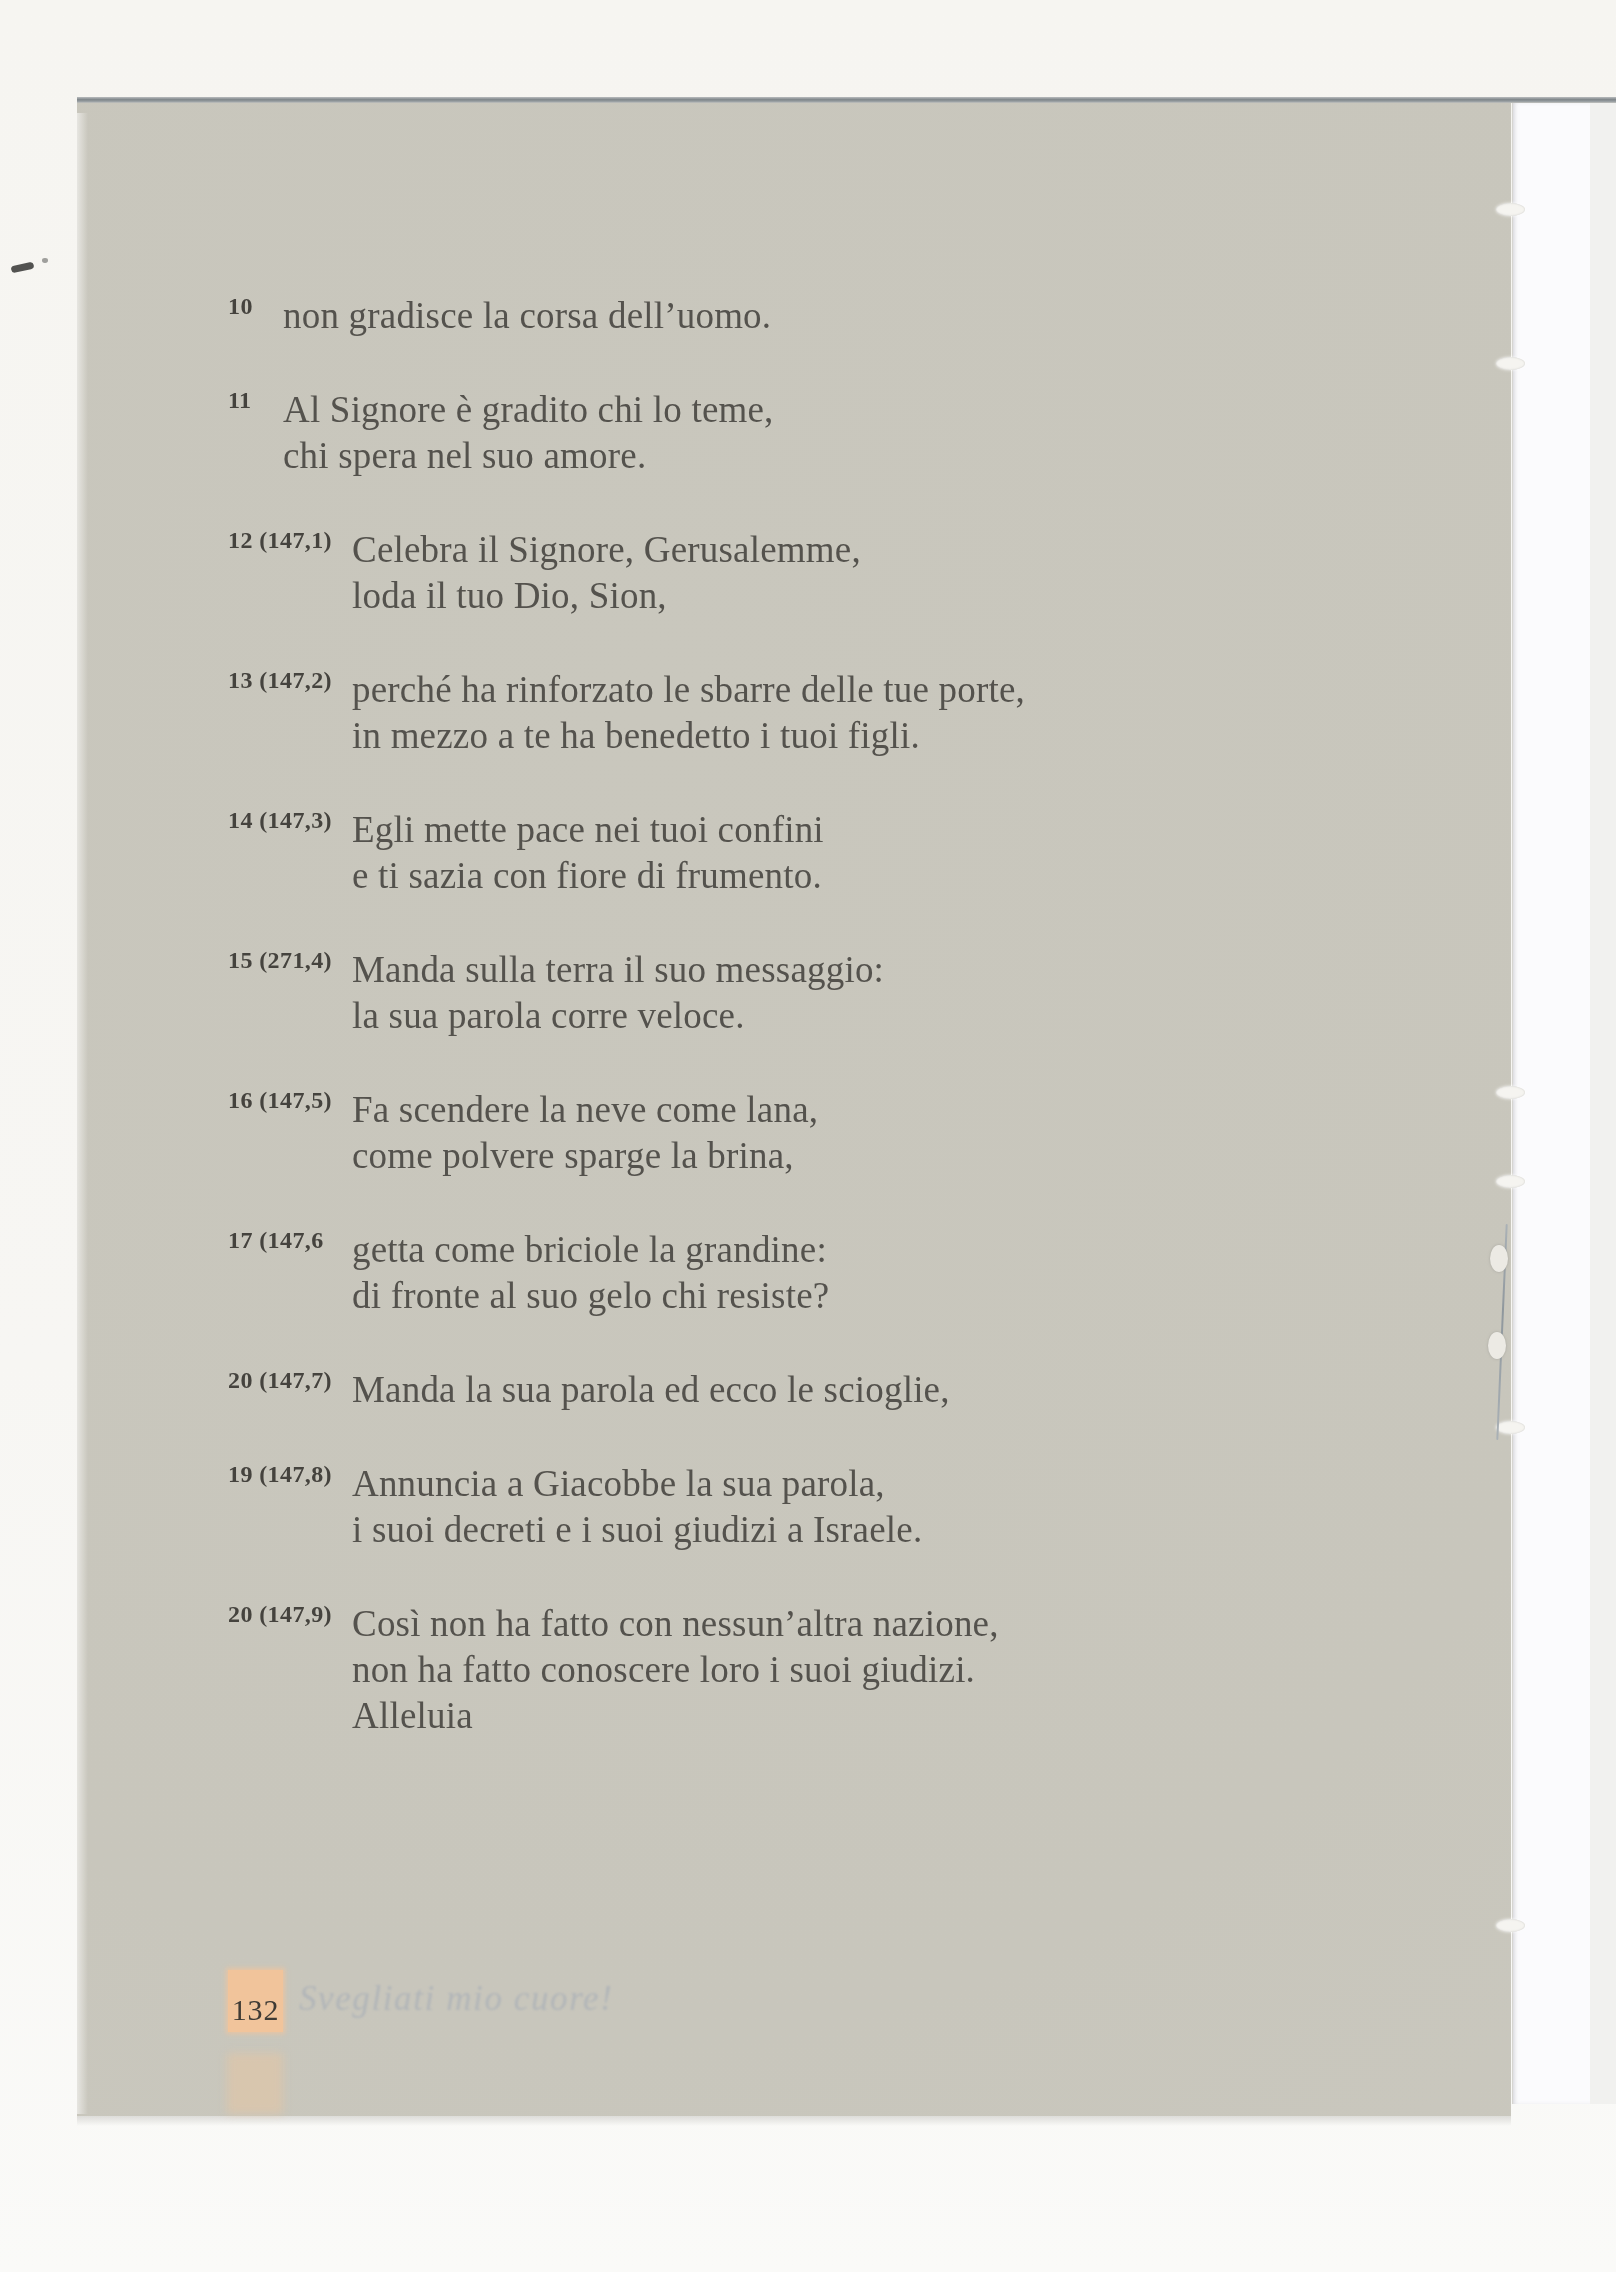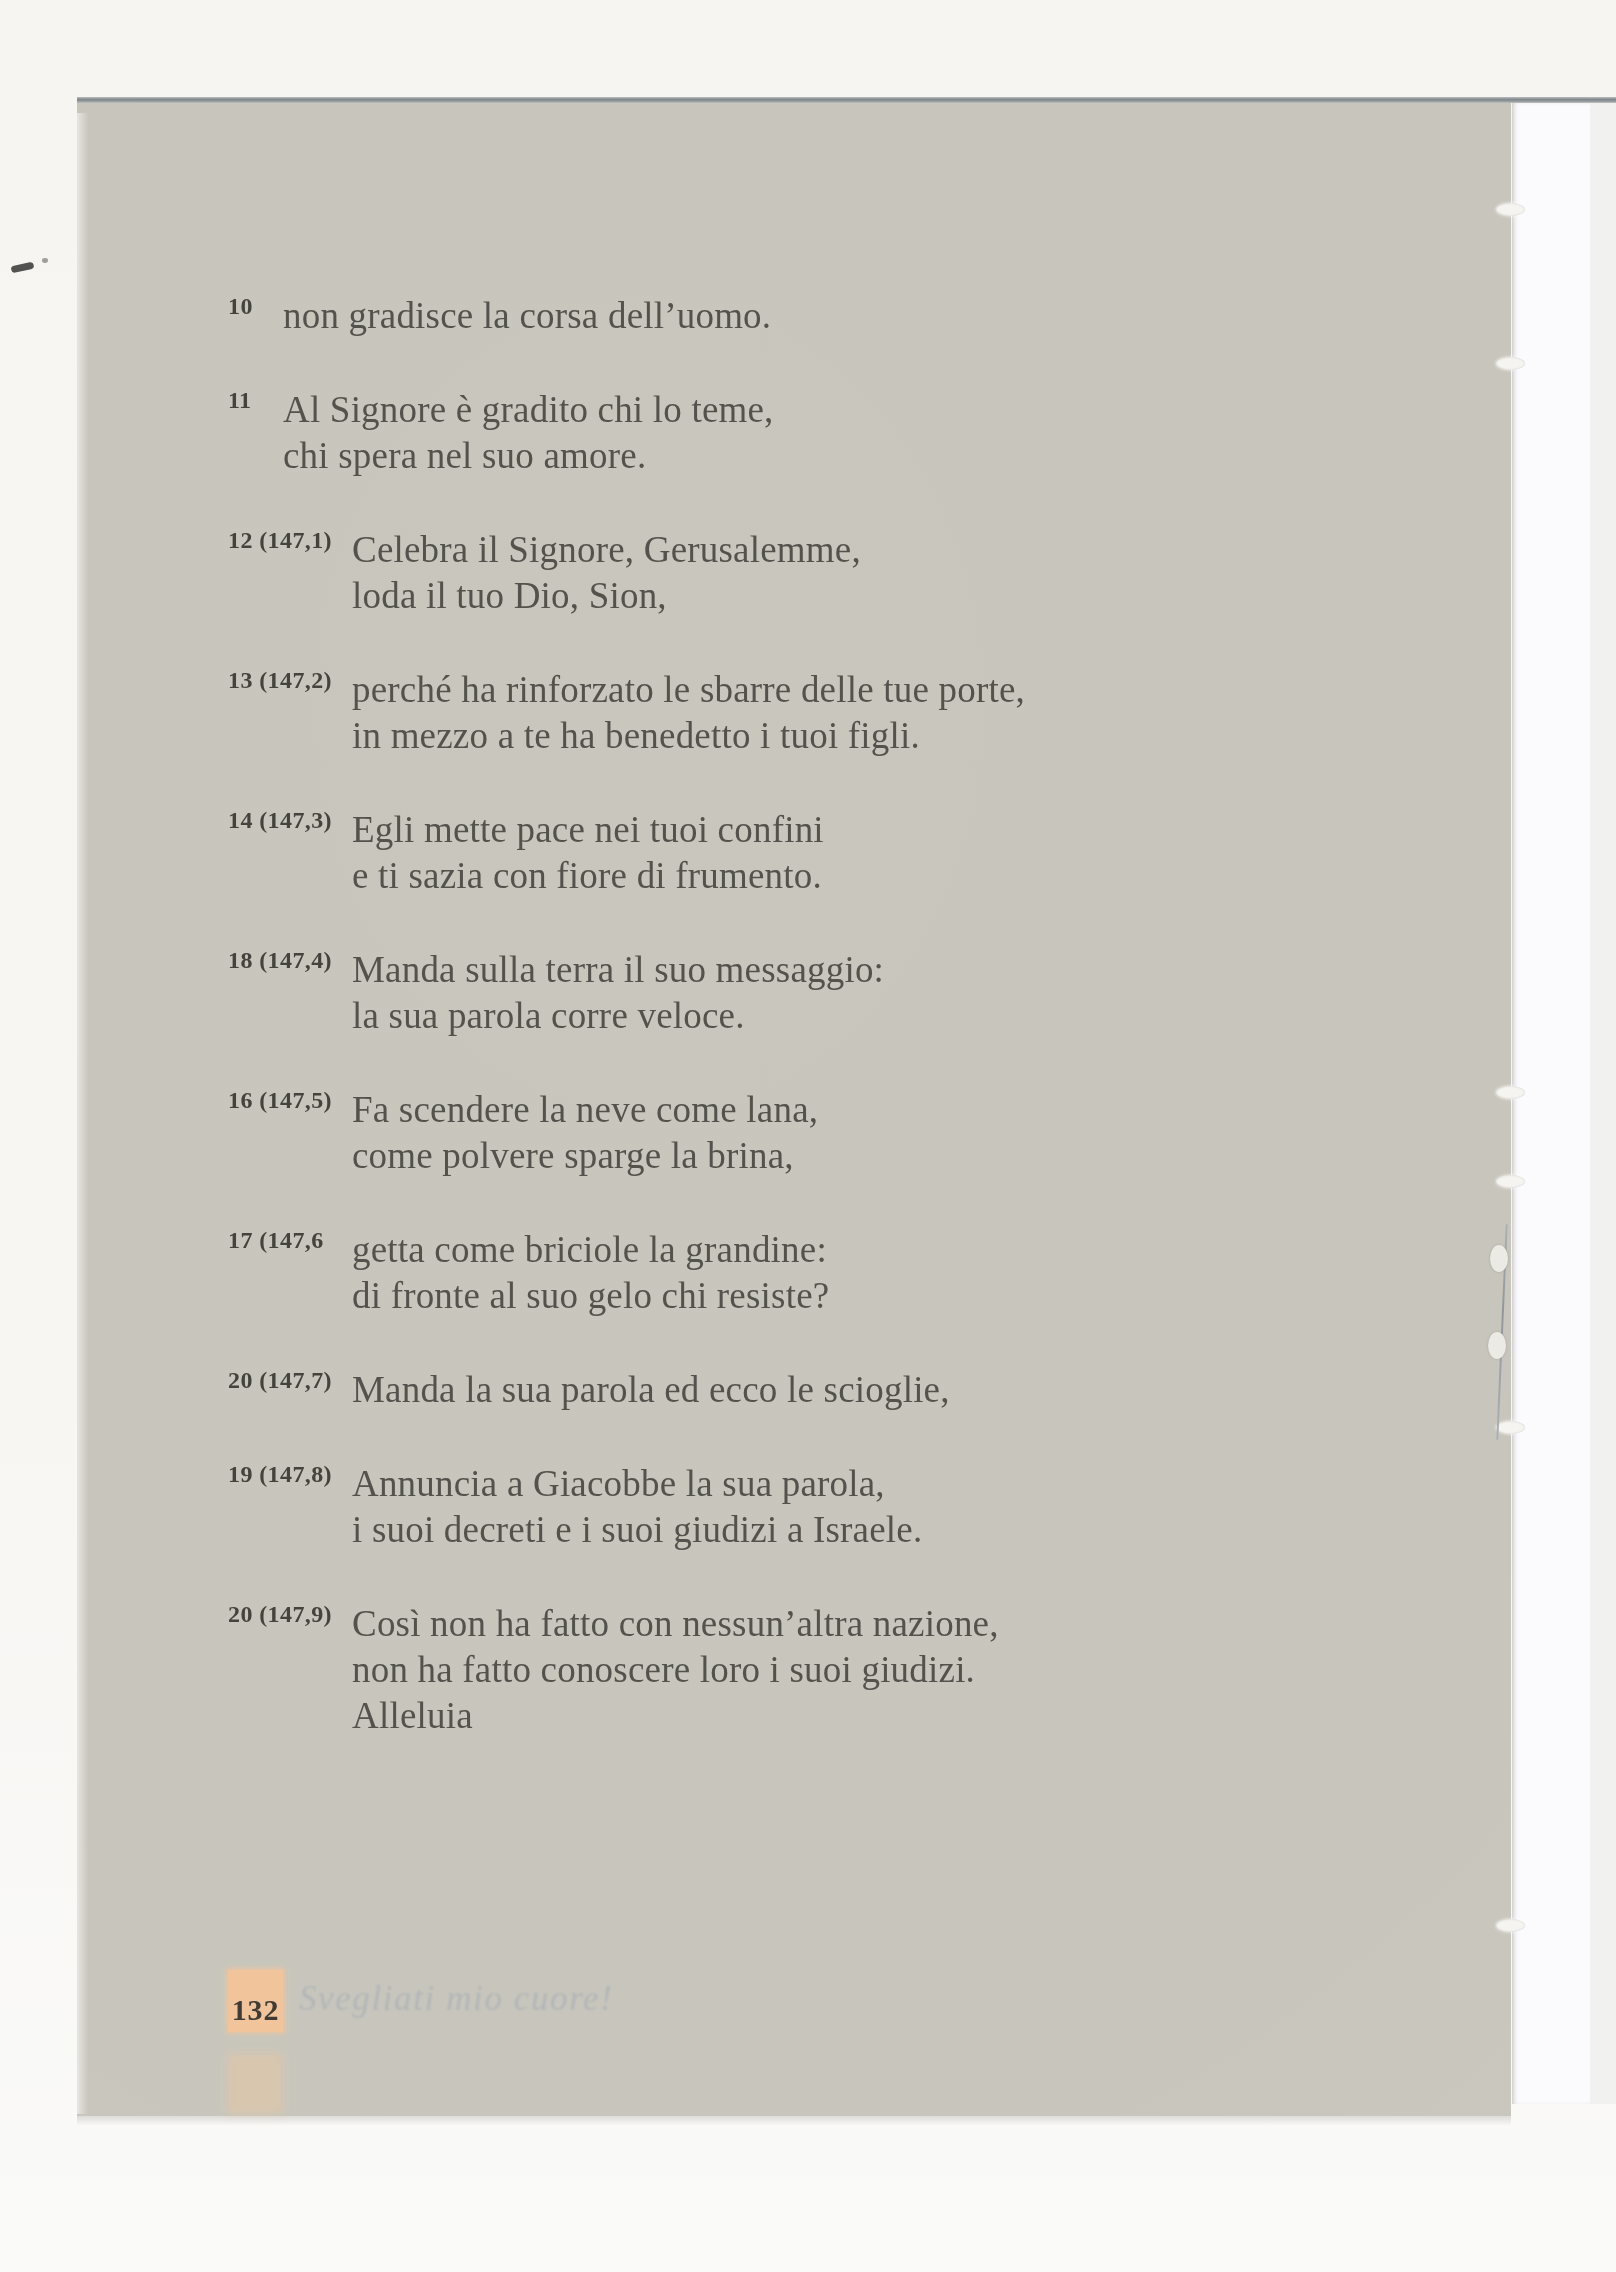--- a/index.html
+++ b/index.html
@@ -74,21 +74,21 @@
   }
   .vline{white-space:nowrap;}
 
   
   .page-number-block{
     position:absolute;left:228px;top:1970px;width:55px;height:62px;
     background:#f1c49b;box-shadow:0 0 4.8px 1.6px rgba(241,196,155,.75);
     display:flex;align-items:center;justify-content:center;
   }
   .page-number{
-    font-size:30px;font-weight:700;color:#3f3b35;letter-spacing:0.8px;margin-top:17px;
+    font-size:30px;font-weight:400;color:#3f3b35;letter-spacing:0.8px;margin-top:17px;
   }
   .ghost-title{
     position:absolute;left:299px;top:1979px;width:611px;
     font-size:35px;font-style:italic;color:#97a2b4;opacity:.45;
     filter:blur(1.2px);letter-spacing:1.6px;white-space:nowrap;
   }
   .orange-showthrough{
     position:absolute;left:227px;top:2053px;width:56px;height:61px;
     background:rgba(240,197,152,.4);filter:blur(4px);
   }
@@ -153,21 +153,21 @@
 
   <div class="verse">
     <span class="vlabel">14 (147,3)</span>
     <div class="vtext">
           <div class="vline">Egli mette pace nei tuoi confini</div>
           <div class="vline">e ti sazia con fiore di frumento.</div>
         </div>
   </div>
 
   <div class="verse">
-    <span class="vlabel">18 (147,4)</span>
+    <span class="vlabel">15 (271,4)</span>
     <div class="vtext">
           <div class="vline">Manda sulla terra il suo messaggio:</div>
           <div class="vline">la sua parola corre veloce.</div>
         </div>
   </div>
 
   <div class="verse">
     <span class="vlabel">16 (147,5)</span>
     <div class="vtext">
           <div class="vline">Fa scendere la neve come lana,</div>

